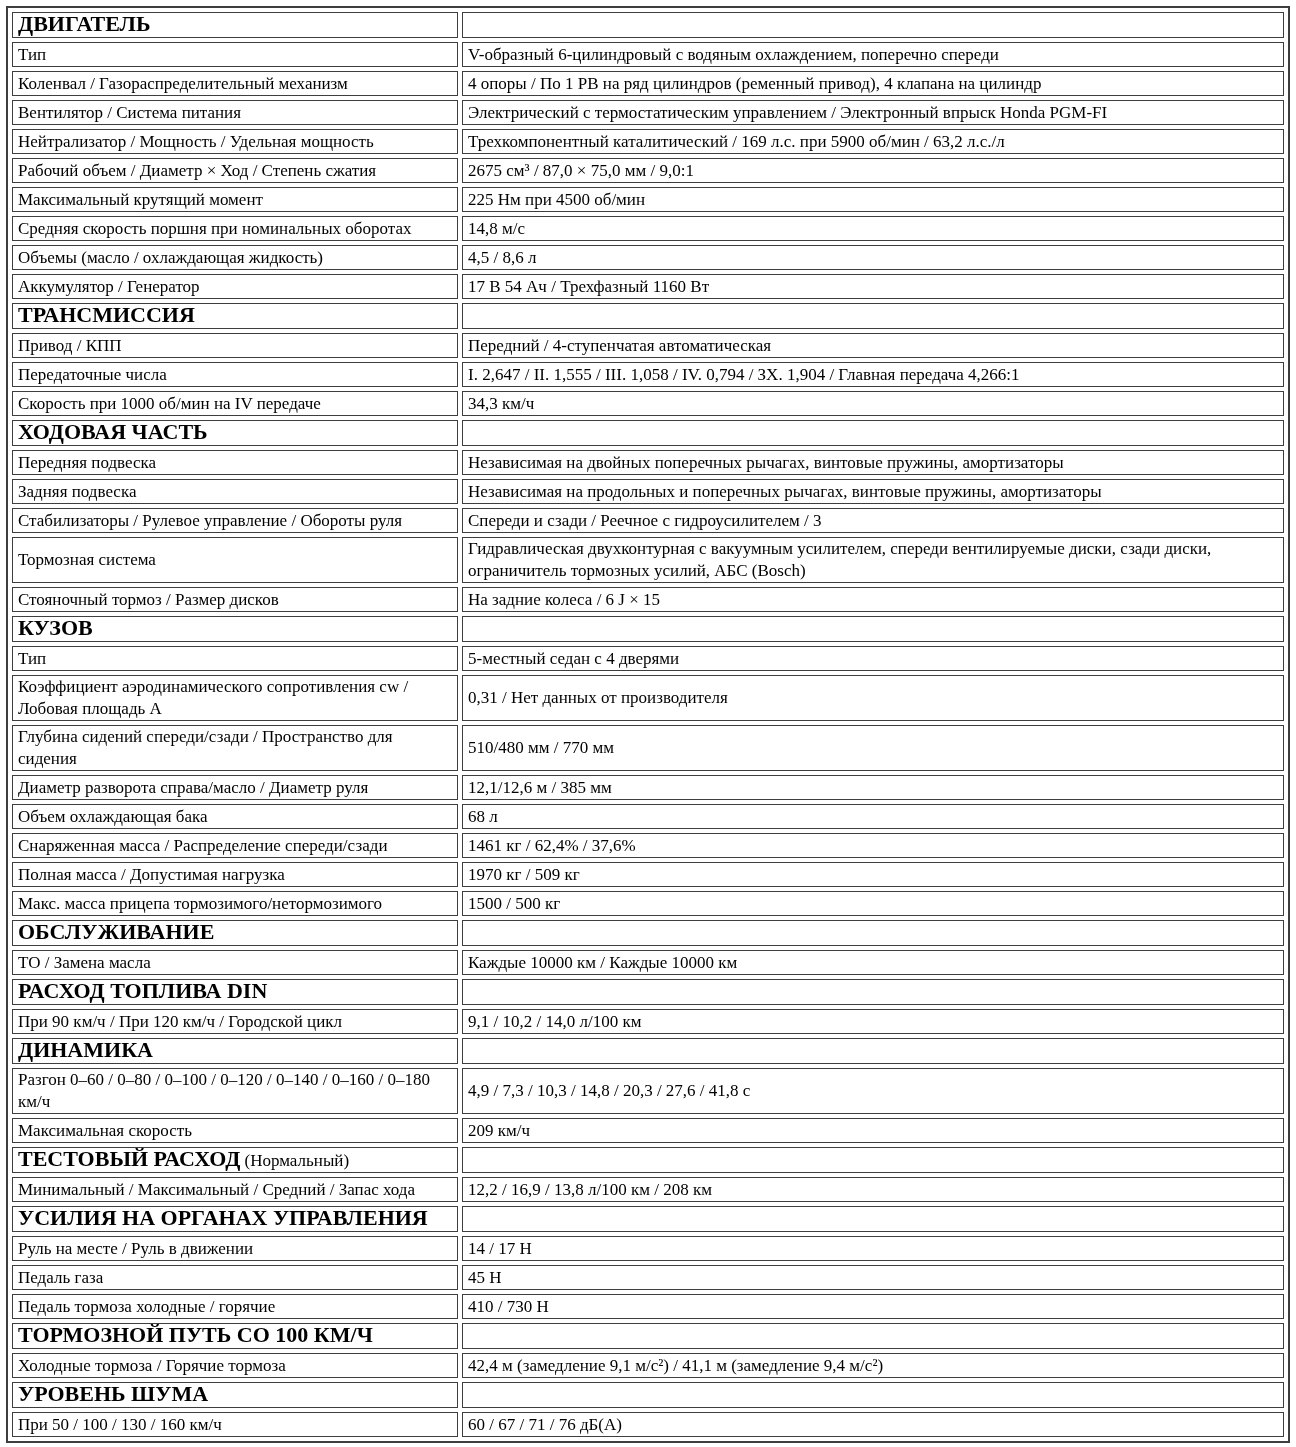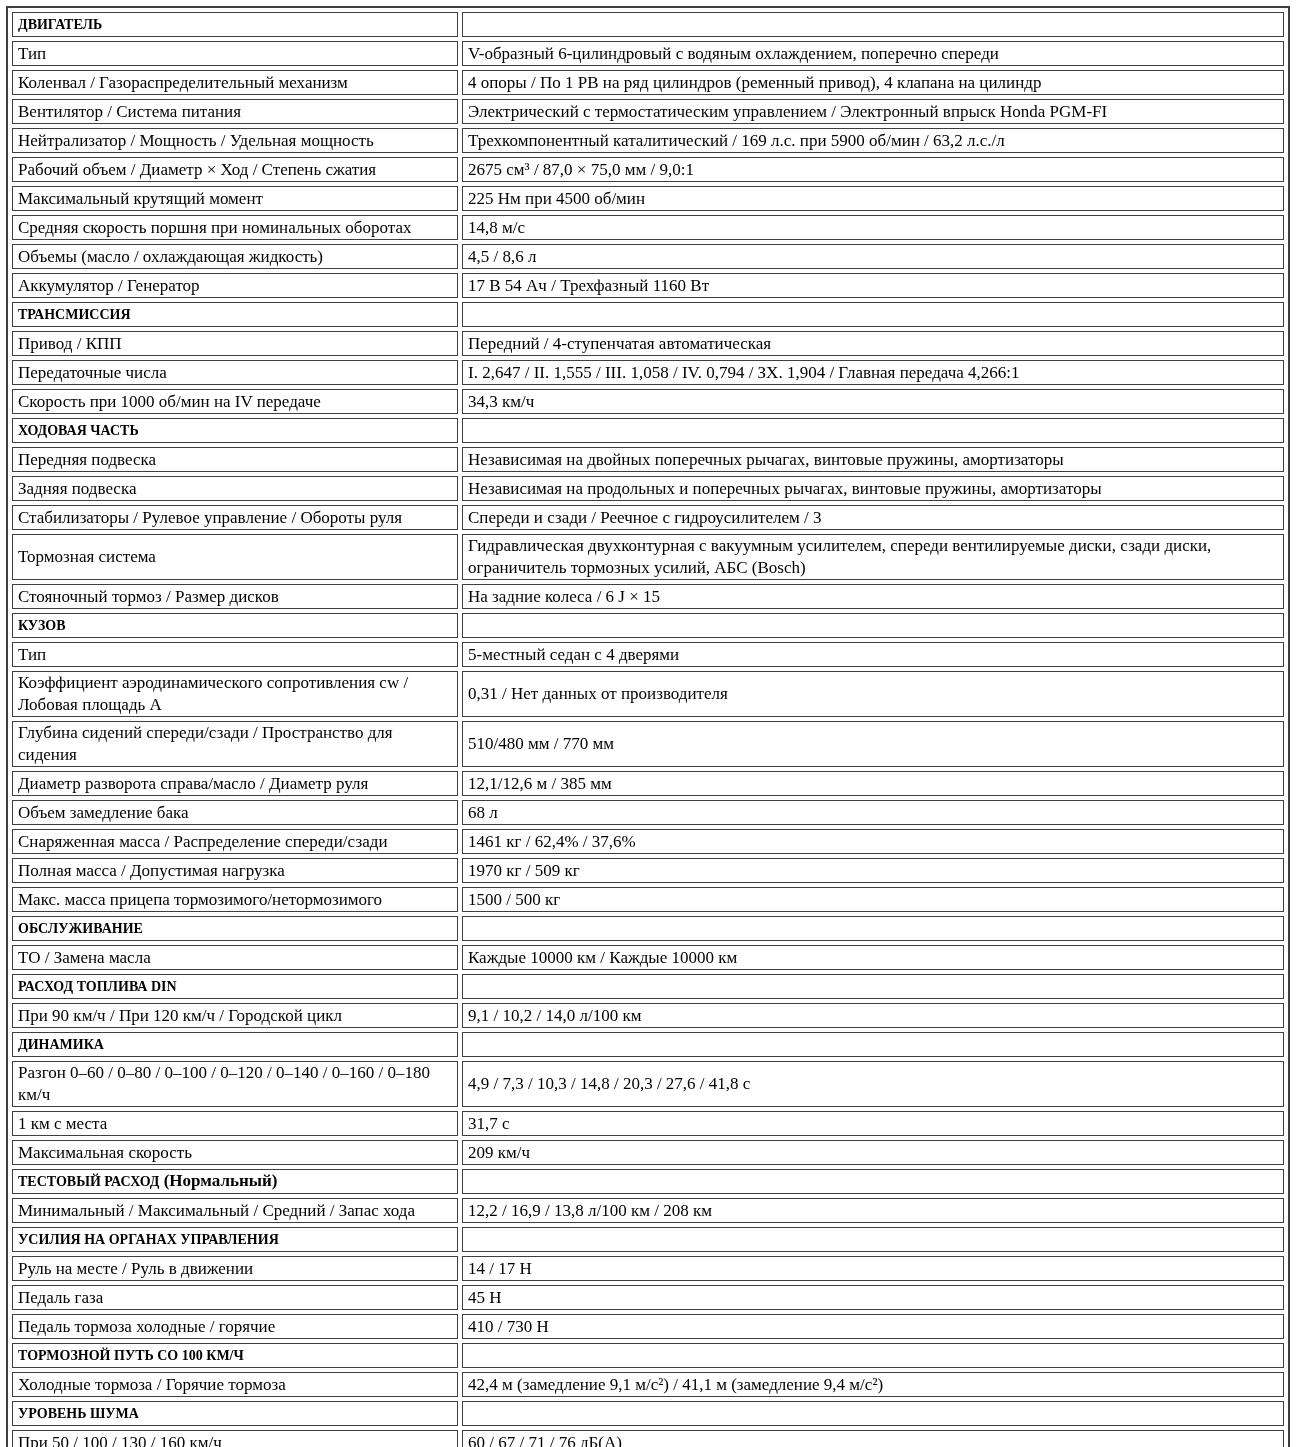--- a/index.html
+++ b/index.html
@@ -32,24 +32,24 @@
     padding: 0 5px;
     height: 23px;
     font-size: 17px;
     line-height: 22px;
     vertical-align: middle;
     overflow: hidden;
     word-wrap: break-word;
   }
   td.section-label .sec-bold {
     font-weight: bold;
-    font-size: 14px;
+    font-size: 22px;
   }
   td.section-label .sec-suffix {
-    font-weight: bold;
+    font-weight: normal;
   }
 </style>
 </head>
 <body>
 
 <div class="page">
   <table class="spec">
     <colgroup>
       <col class="c-label">
       <col class="c-value">
@@ -149,21 +149,21 @@
         </tr>
         <tr>
           <td>Глубина сидений спереди/сзади / Пространство для сидения</td>
           <td>510/480 мм / 770 мм</td>
         </tr>
         <tr>
           <td>Диаметр разворота справа/масло / Диаметр руля</td>
           <td>12,1/12,6 м / 385 мм</td>
         </tr>
         <tr>
-          <td>Объем замедление бака</td>
+          <td>Объем охлаждающая бака</td>
           <td>68 л</td>
         </tr>
         <tr>
           <td>Снаряженная масса / Распределение спереди/сзади</td>
           <td>1461 кг / 62,4% / 37,6%</td>
         </tr>
         <tr>
           <td>Полная масса / Допустимая нагрузка</td>
           <td>1970 кг / 509 кг</td>
         </tr>
@@ -187,24 +187,20 @@
           <td>При 90 км/ч / При 120 км/ч / Городской цикл</td>
           <td>9,1 / 10,2 / 14,0 л/100 км</td>
         </tr>
         <tr>
           <td class="section-label"><span class="sec-bold">ДИНАМИКА</span><span class="sec-suffix"></span></td>
           <td></td>
         </tr>
         <tr>
           <td>Разгон 0–60 / 0–80 / 0–100 / 0–120 / 0–140 / 0–160 / 0–180 км/ч</td>
           <td>4,9 / 7,3 / 10,3 / 14,8 / 20,3 / 27,6 / 41,8 с</td>
-        </tr>
-        <tr>
-          <td>1 км с места</td>
-          <td>31,7 с</td>
         </tr>
         <tr>
           <td>Максимальная скорость</td>
           <td>209 км/ч</td>
         </tr>
         <tr>
           <td class="section-label"><span class="sec-bold">ТЕСТОВЫЙ РАСХОД</span><span class="sec-suffix"> (Нормальный)</span></td>
           <td></td>
         </tr>
         <tr>

